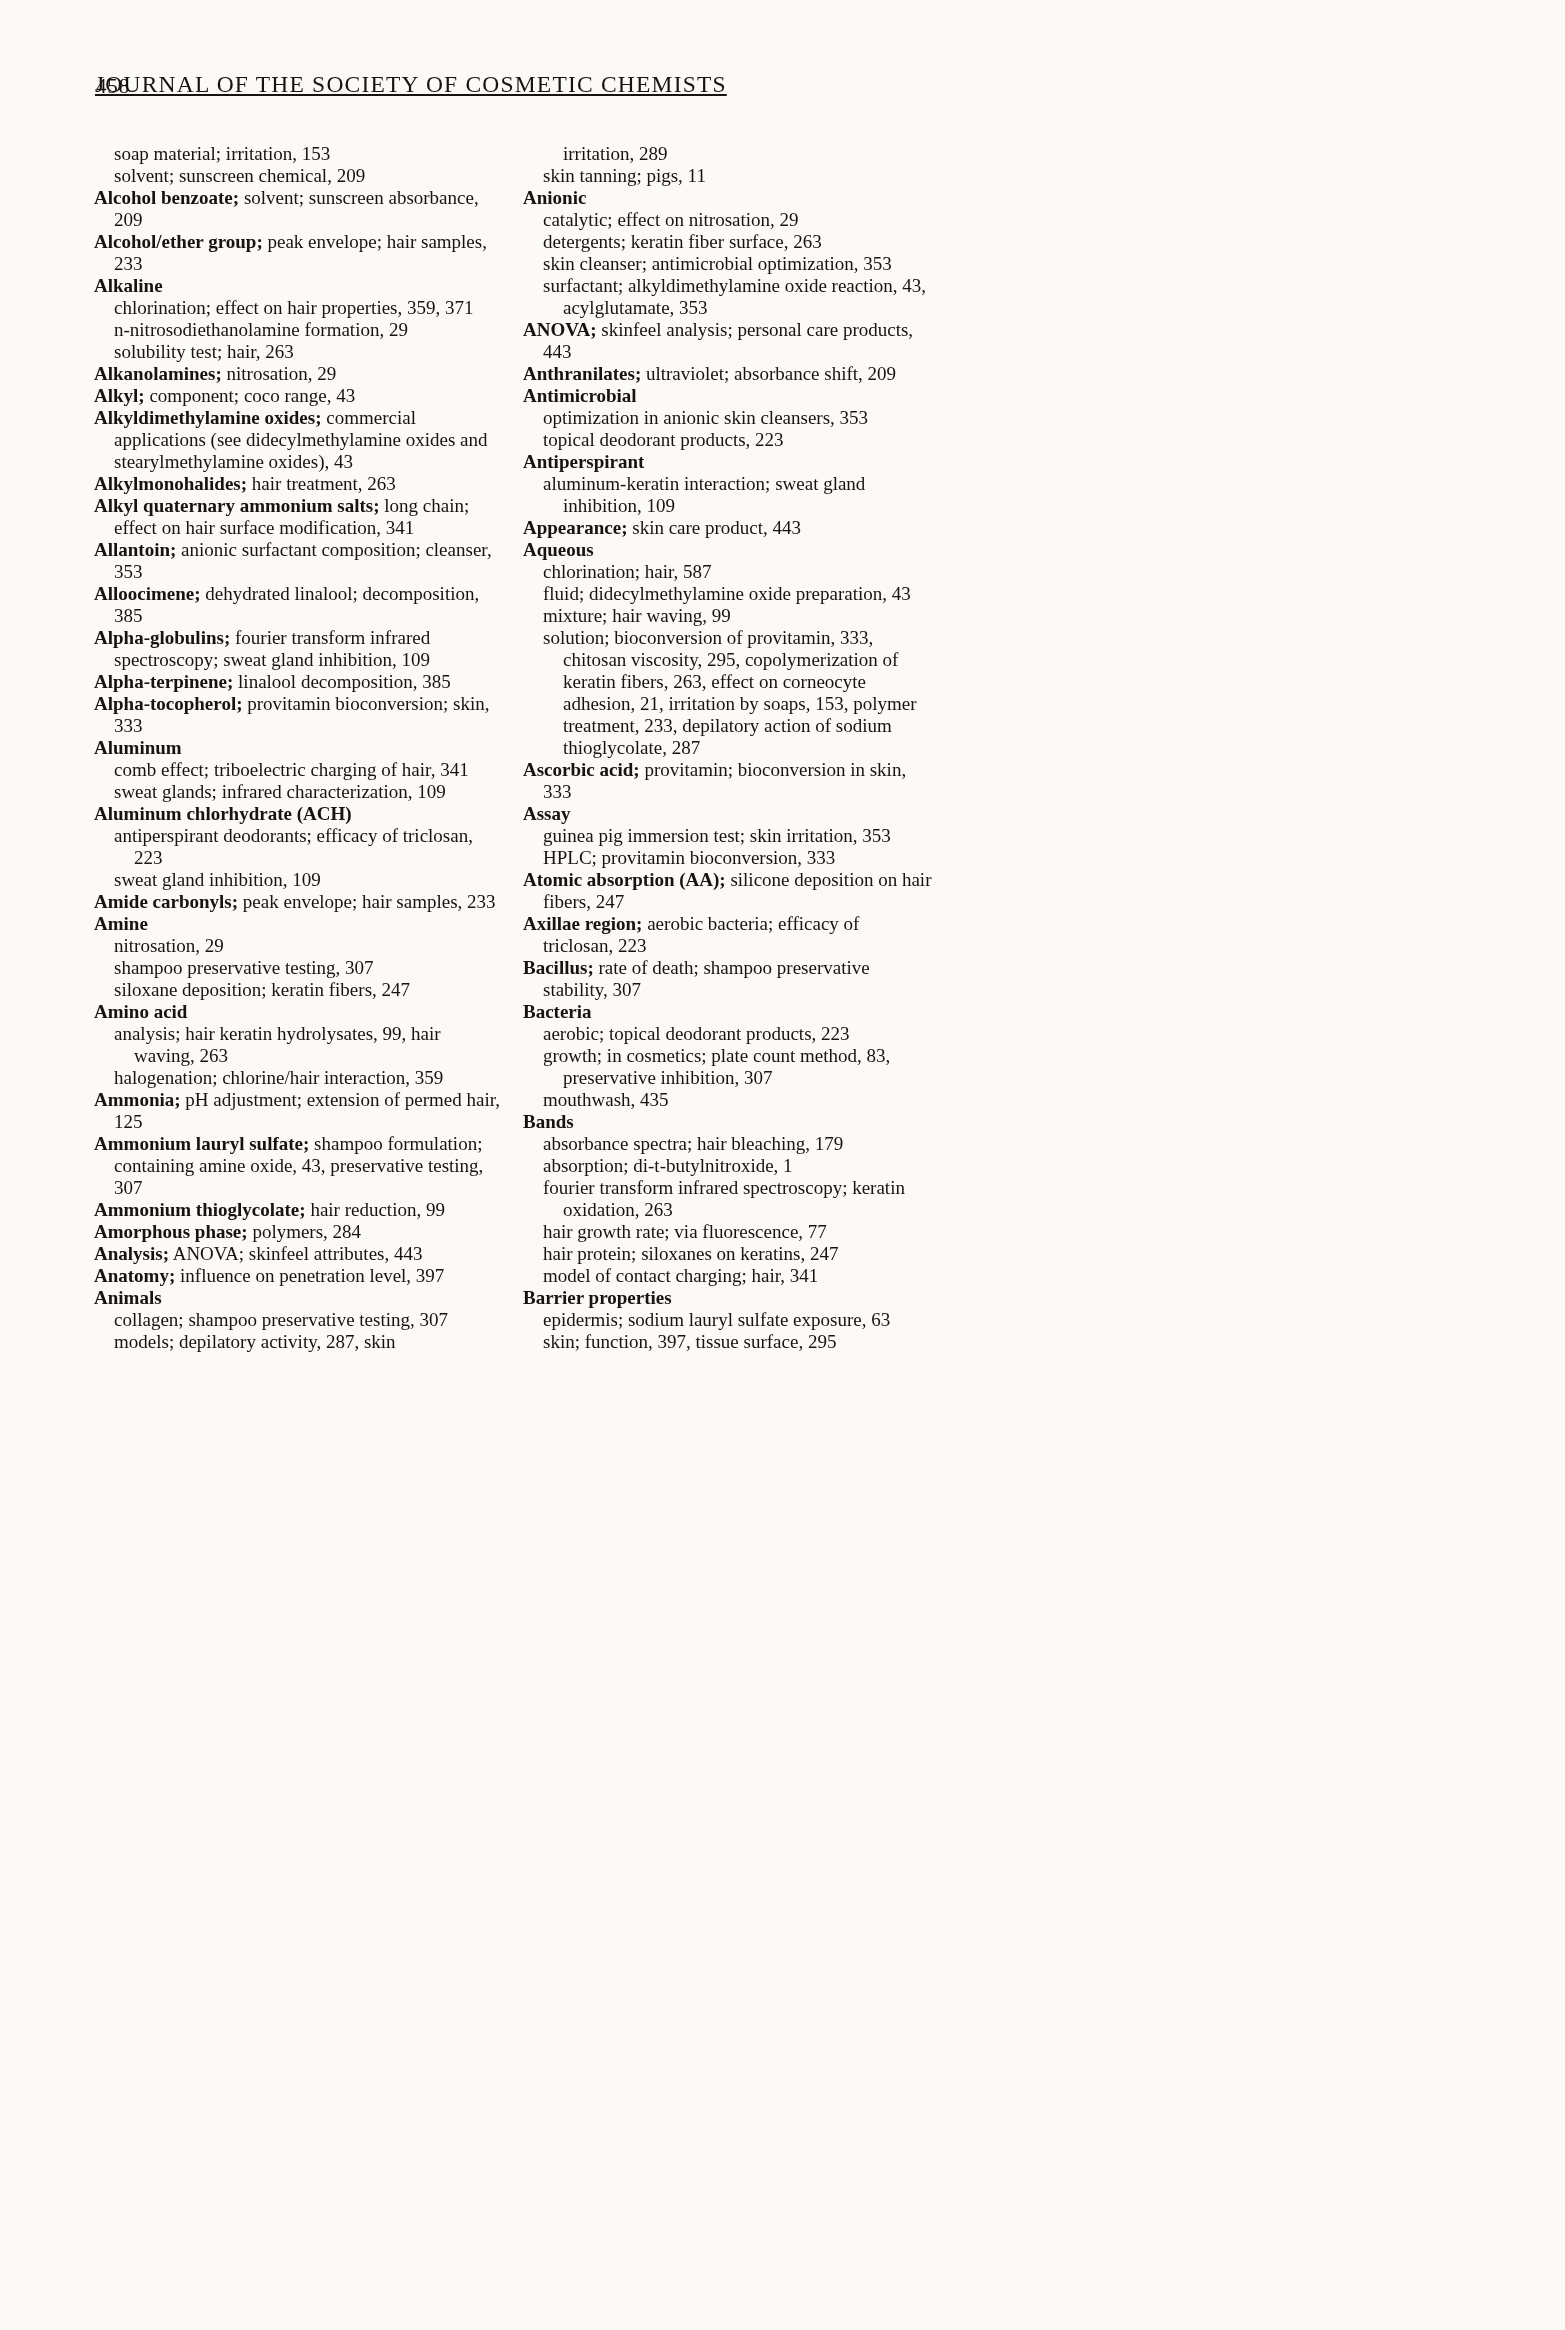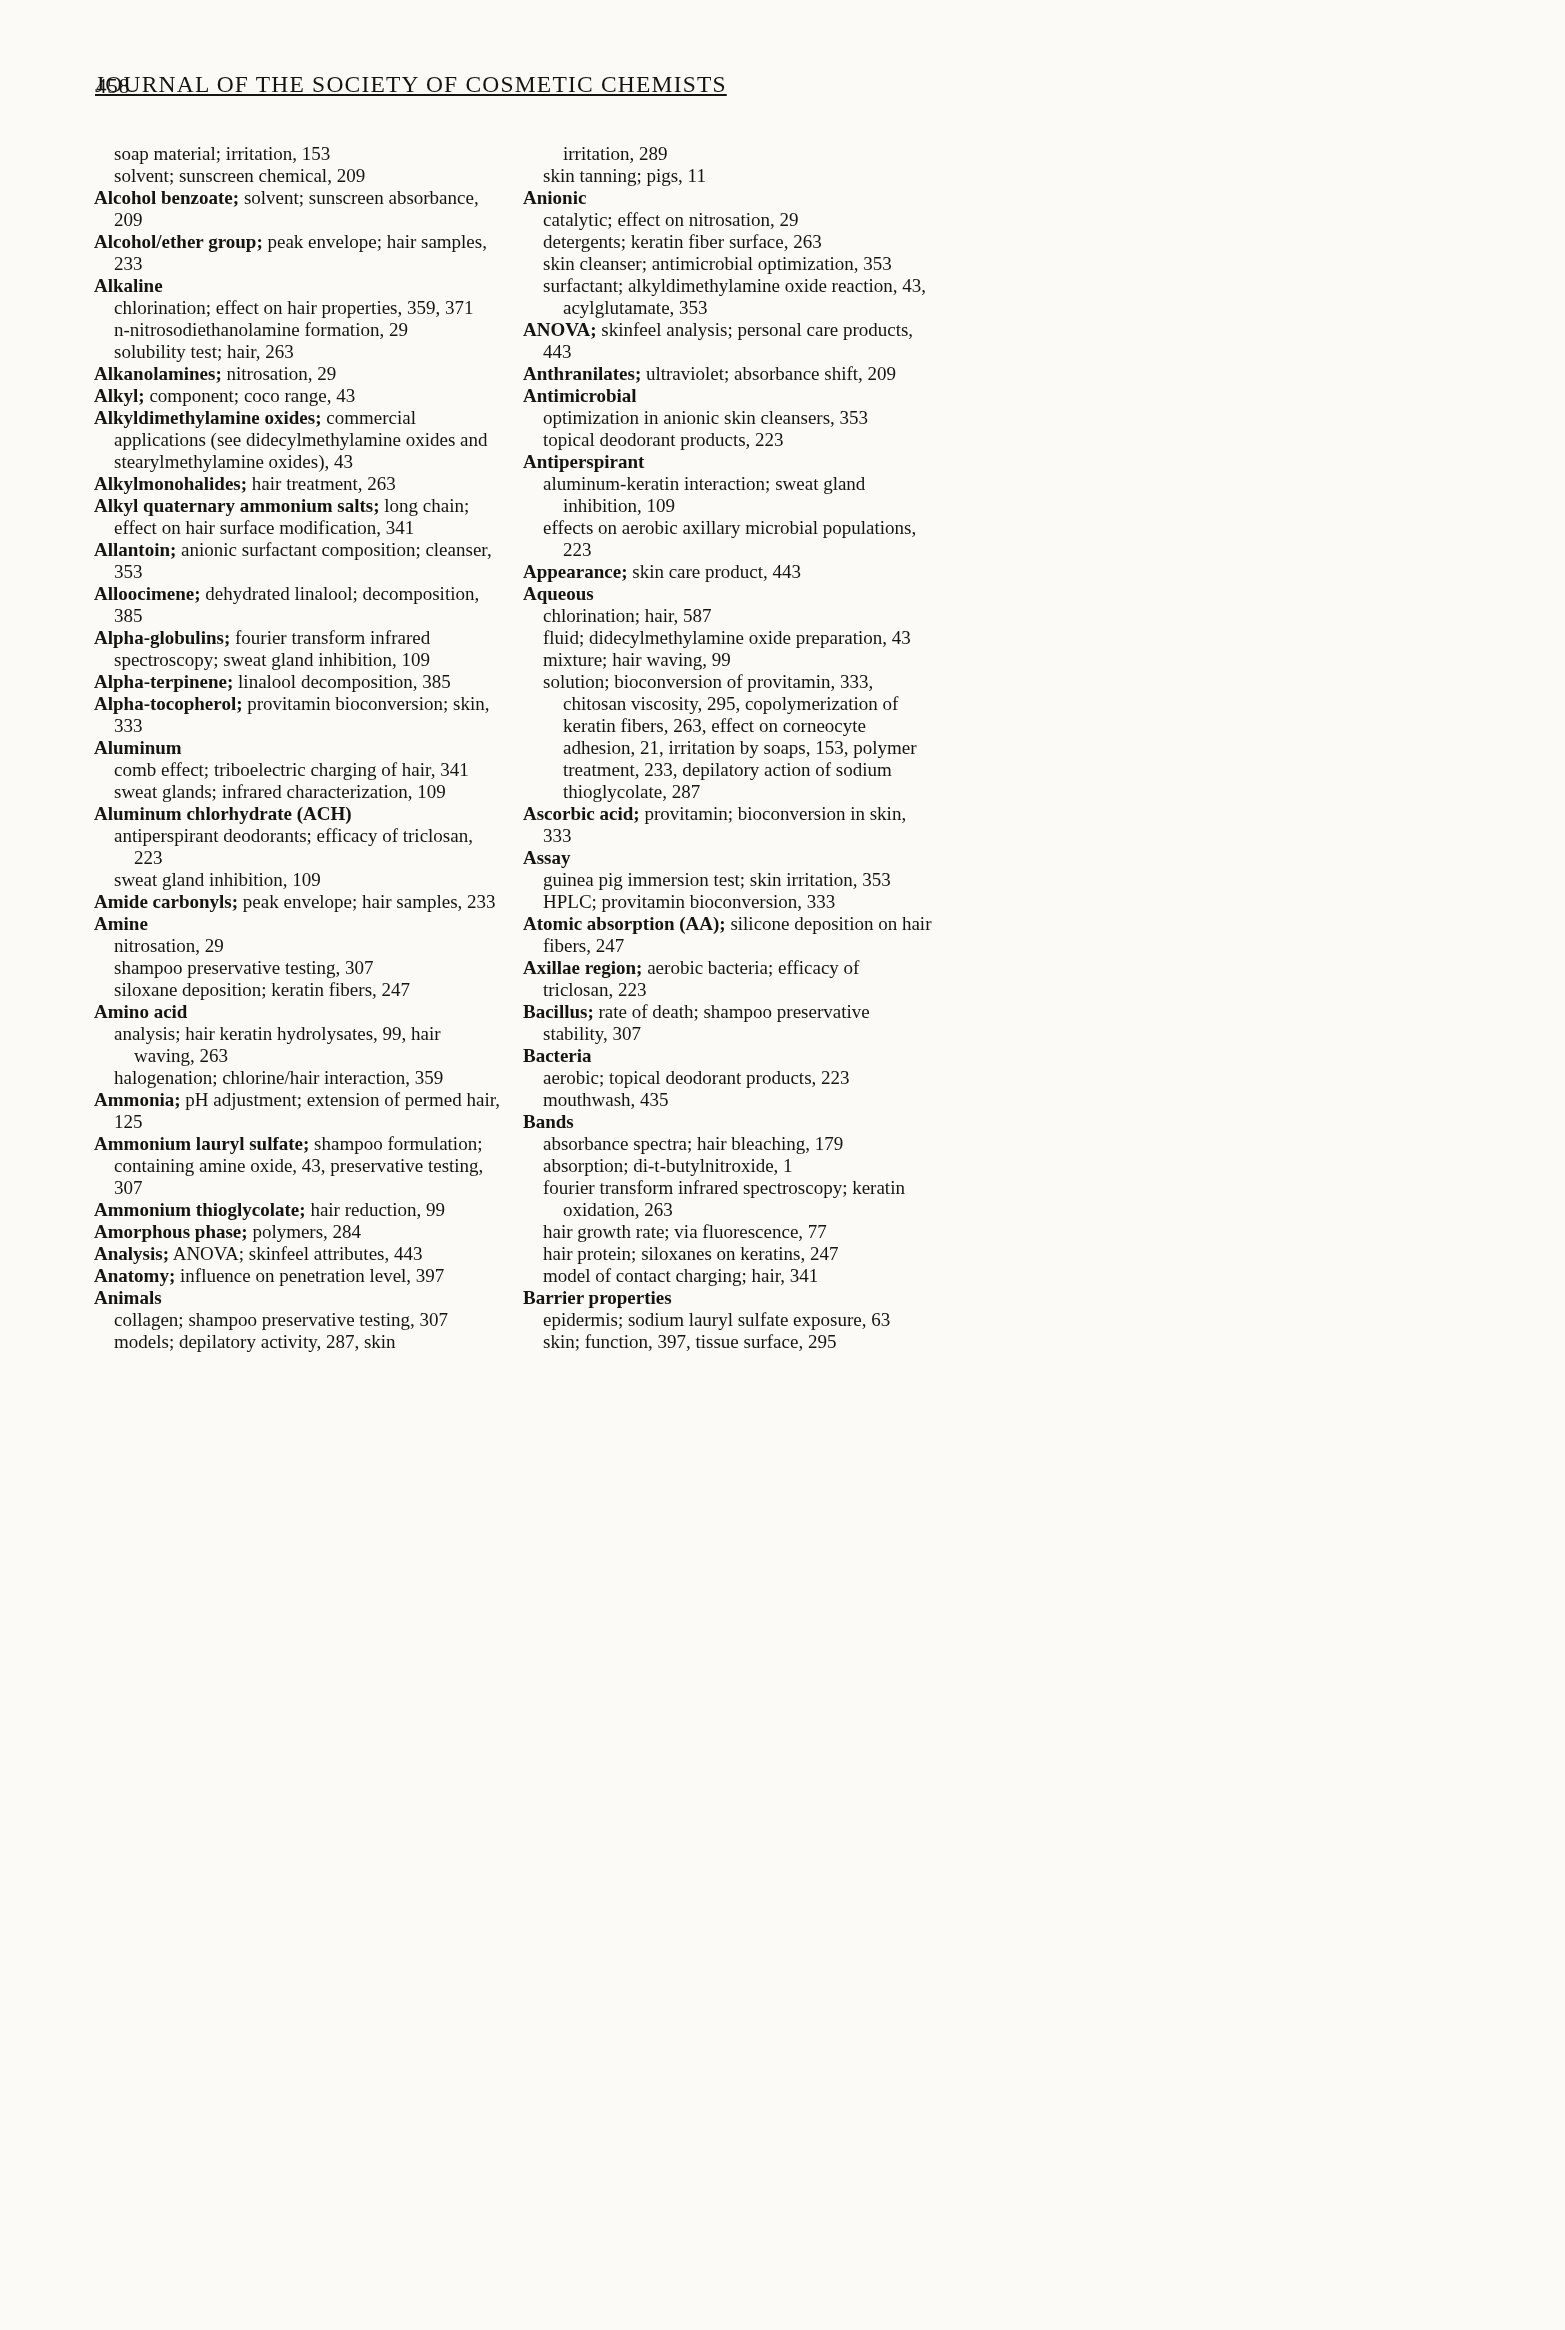--- a/index.html
+++ b/index.html
@@ -116,36 +116,36 @@
         <p class="entry l1"><span>detergents; keratin fiber surface, 263</span></p>
         <p class="entry l1"><span>skin cleanser; antimicrobial optimization, 353</span></p>
         <p class="entry l1"><span>surfactant; alkyldimethylamine oxide reaction, 43, acylglutamate, 353</span></p>
         <p class="entry l0"><b class="term">ANOVA;</b><span> skinfeel analysis; personal care products, 443</span></p>
         <p class="entry l0"><b class="term">Anthranilates;</b><span> ultraviolet; absorbance shift, 209</span></p>
         <p class="entry l0"><b class="term">Antimicrobial</b></p>
         <p class="entry l1"><span>optimization in anionic skin cleansers, 353</span></p>
         <p class="entry l1"><span>topical deodorant products, 223</span></p>
         <p class="entry l0"><b class="term">Antiperspirant</b></p>
         <p class="entry l1"><span>aluminum-keratin interaction; sweat gland inhibition, 109</span></p>
-        <p class="entry l1"><span>effects on aerobic axillary microbial populations, 223</span></p>
         <p class="entry l0"><b class="term">Appearance;</b><span> skin care product, 443</span></p>
         <p class="entry l0"><b class="term">Aqueous</b></p>
         <p class="entry l1"><span>chlorination; hair, 587</span></p>
         <p class="entry l1"><span>fluid; didecylmethylamine oxide preparation, 43</span></p>
         <p class="entry l1"><span>mixture; hair waving, 99</span></p>
         <p class="entry l1"><span>solution; bioconversion of provitamin, 333, chitosan viscosity, 295, copolymerization of keratin fibers, 263, effect on corneocyte adhesion, 21, irritation by soaps, 153, polymer treatment, 233, depilatory action of sodium thioglycolate, 287</span></p>
         <p class="entry l0"><b class="term">Ascorbic acid;</b><span> provitamin; bioconversion in skin, 333</span></p>
         <p class="entry l0"><b class="term">Assay</b></p>
         <p class="entry l1"><span>guinea pig immersion test; skin irritation, 353</span></p>
         <p class="entry l1"><span>HPLC; provitamin bioconversion, 333</span></p>
         <p class="entry l0"><b class="term">Atomic absorption (AA);</b><span> silicone deposition on hair fibers, 247</span></p>
         <p class="entry l0"><b class="term">Axillae region;</b><span> aerobic bacteria; efficacy of triclosan, 223</span></p>
         <p class="entry l0"><b class="term">Bacillus;</b><span> rate of death; shampoo preservative stability, 307</span></p>
         <p class="entry l0"><b class="term">Bacteria</b></p>
         <p class="entry l1"><span>aerobic; topical deodorant products, 223</span></p>
+        <p class="entry l1"><span>growth; in cosmetics; plate count method, 83, preservative inhibition, 307</span></p>
         <p class="entry l1"><span>mouthwash, 435</span></p>
         <p class="entry l0"><b class="term">Bands</b></p>
         <p class="entry l1"><span>absorbance spectra; hair bleaching, 179</span></p>
         <p class="entry l1"><span>absorption; di-t-butylnitroxide, 1</span></p>
         <p class="entry l1"><span>fourier transform infrared spectroscopy; keratin oxidation, 263</span></p>
         <p class="entry l1"><span>hair growth rate; via fluorescence, 77</span></p>
         <p class="entry l1"><span>hair protein; siloxanes on keratins, 247</span></p>
         <p class="entry l1"><span>model of contact charging; hair, 341</span></p>
         <p class="entry l0"><b class="term">Barrier properties</b></p>
         <p class="entry l1"><span>epidermis; sodium lauryl sulfate exposure, 63</span></p>

